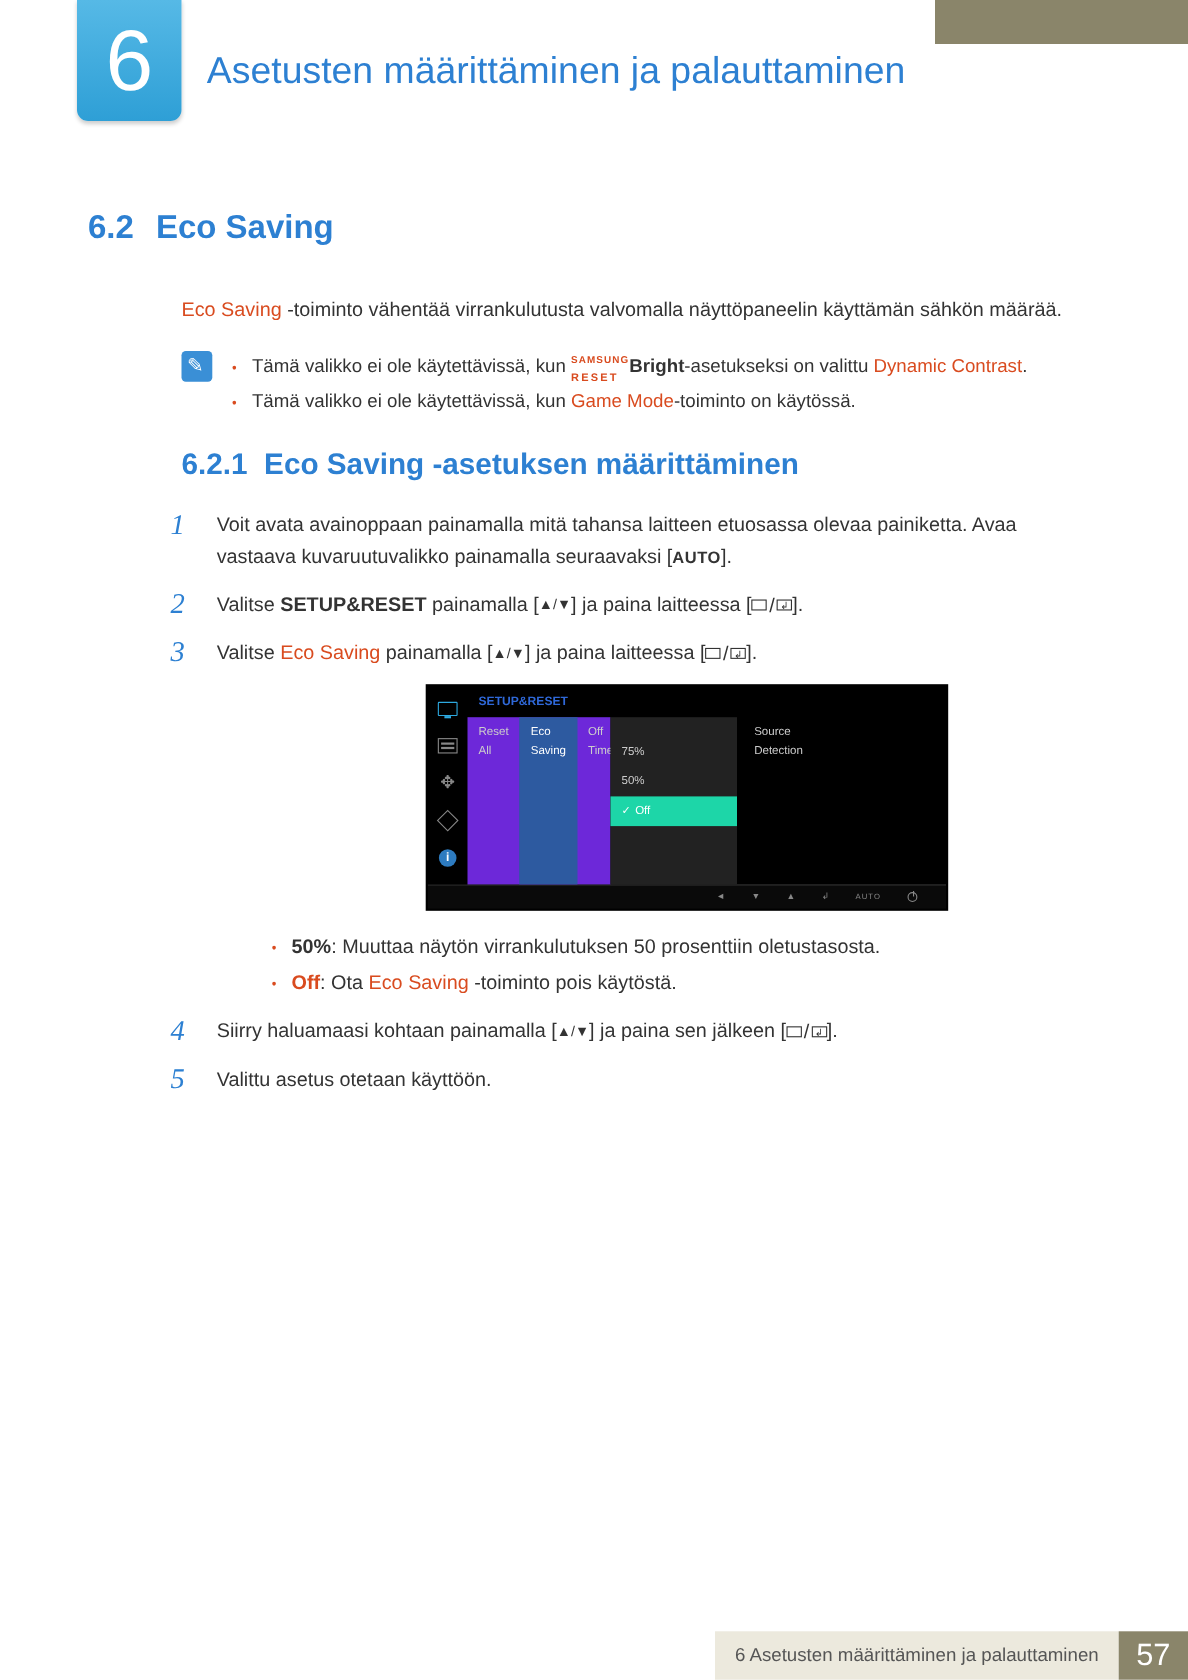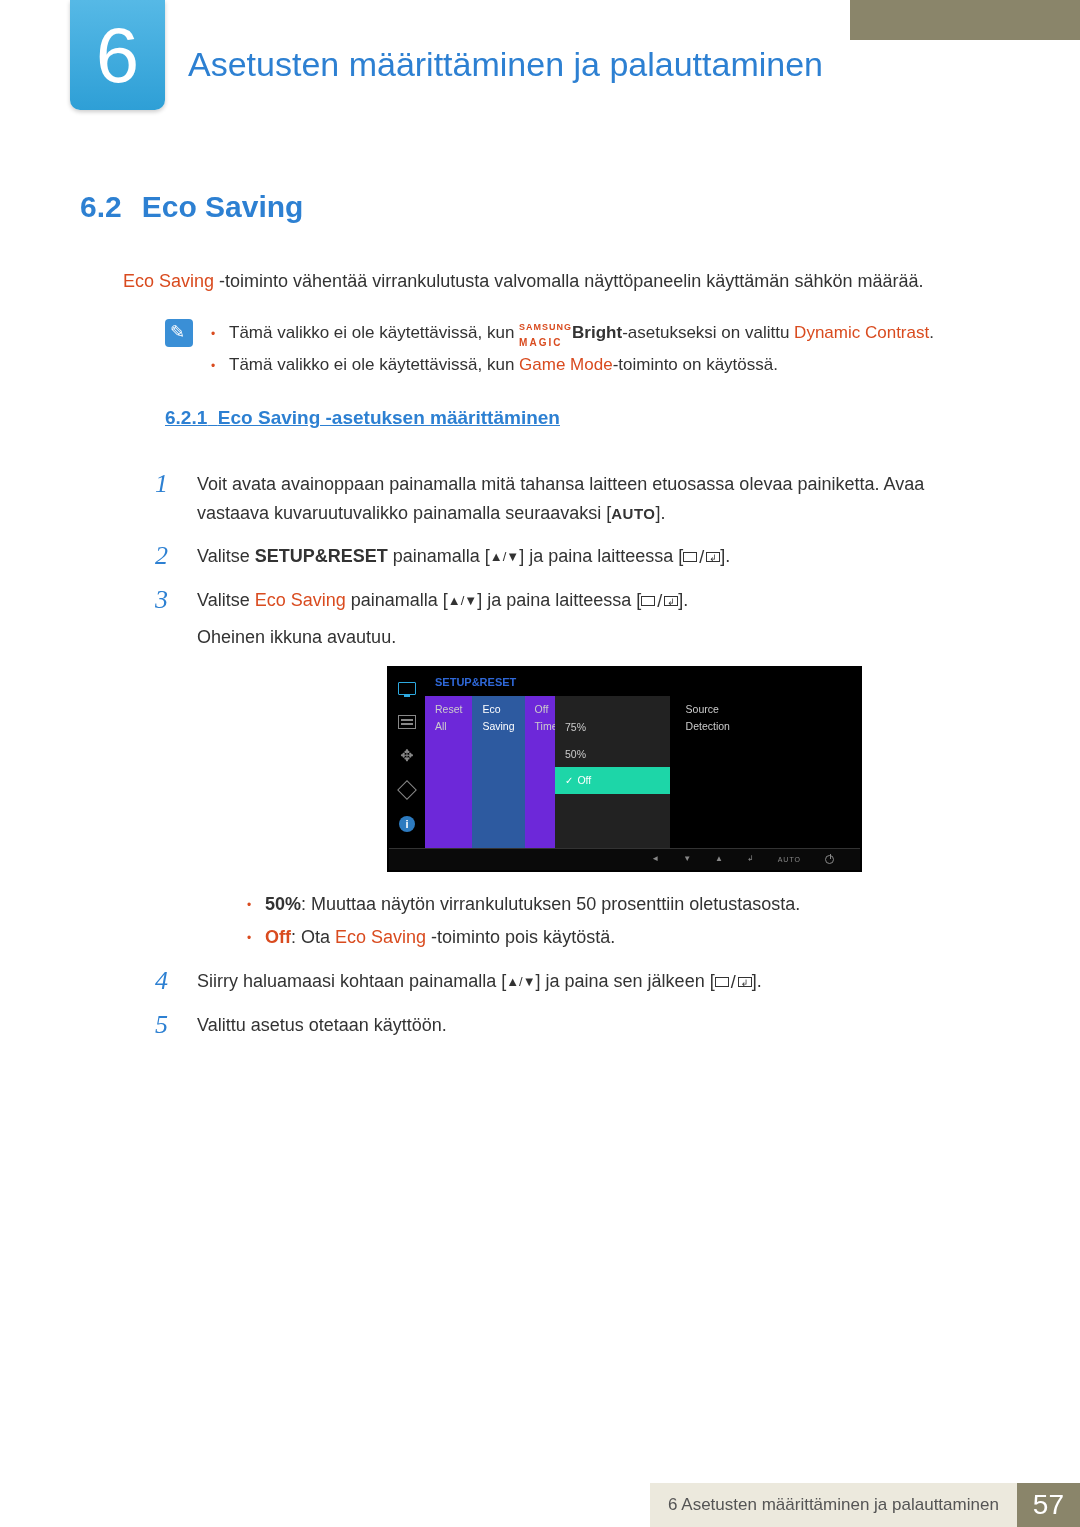--- a/index.html
+++ b/index.html
@@ -11,35 +11,35 @@
   .chapter-tab span { color: #fff; font-size: 78px; font-weight: 300; }
 
   .chapter-title { position: absolute; top: 45px; left: 188px; color: #2d80d2; font-size: 34px; font-weight: 400; }
 
   .content { position: absolute; top: 190px; left: 80px; right: 80px; }
 
   .sec-6-2 { display: flex; align-items: baseline; gap: 20px; margin-bottom: 45px; }
   .sec-6-2 .num { color: #2d80d2; font-size: 30px; font-weight: 700; }
   .sec-6-2 .txt { color: #2d80d2; font-size: 30px; font-weight: 700; }
 
-  .intro { margin-left: 43px; margin-bottom: 25px; line-height: 1.4; }
+  .intro { margin-left: 85px; margin-bottom: 25px; line-height: 1.4; }
   .intro .hl { color: #d94b1f; }
 
   .note-block { margin-left: 85px; display: flex; gap: 18px; margin-bottom: 25px; }
   .note-icon { width: 28px; height: 28px; background: #3a8fd6; border-radius: 4px; position: relative; flex: 0 0 28px; }
   .note-icon::after { content:"✎"; color:#fff; position:absolute; left:5px; top:2px; font-size:18px;}
   .note-list { list-style: none; }
   .note-list li { position: relative; padding-left: 18px; line-height: 1.6; margin-bottom: 4px; font-size: 17px;}
   .note-list li::before { content: "•"; color:#d94b1f; position:absolute; left:0; font-size: 12px; top: 6px;}
   .samsung { color:#d94b1f; font-weight:700; font-size:9px; letter-spacing: 1px; display:inline-block; line-height:0.7; vertical-align: middle;}
   .magic { color:#d94b1f; font-weight:700; font-size:10px; letter-spacing: 2px; display:inline-block; line-height:0.7;}
   .bright { font-weight:700; }
   .hl { color:#d94b1f; }
 
-  .subsec { margin-left: 85px; color:#2d80d2; font-size: 19px; font-weight:700; margin-bottom: 41px; text-decoration: underline; }
+  .subsec { margin-left: 85px; color:#2d80d2; font-size: 27px; font-weight:700; margin-bottom: 25px; }
 
   .ol-steps { margin-left: 75px; list-style:none; }
   .ol-steps > li { display:flex; gap: 22px; margin-bottom: 14px; line-height: 1.6; }
   .ol-steps .step-num { color:#2d80d2; font-style: italic; font-size: 26px; font-family: Georgia, serif; flex: 0 0 20px; line-height:1.1;}
   .ol-steps .step-body { flex: 1; }
   .menu-btn { font-family: Arial; font-weight:700; font-size: 15px; letter-spacing:0.5px;}
   .b { font-weight:700; }
 
   .triangles { display:inline-block; font-size: 13px; vertical-align: middle;}
 
@@ -110,21 +110,21 @@
   </div>
 
   <p class="intro">
     <span class="hl">Eco Saving</span><span> -toiminto vähentää virrankulutusta valvomalla näyttöpaneelin käyttämän sähkön määrää.</span>
   </p>
 
   <div class="note-block">
     <div class="note-icon"></div>
     <ul class="note-list">
       <li>
-        <span>Tämä valikko ei ole käytettävissä, kun </span><span style="display:inline-block; vertical-align:middle; text-align:left; line-height:0.8;"><span class="samsung">SAMSUNG</span><br><span class="magic">MAGIC</span></span><span class="bright">Bright</span><span>-asetukseksi on valittu </span><span class="hl">Dynamic Contrast</span><span>.</span>
+        <span>Tämä valikko ei ole käytettävissä, kun </span><span style="display:inline-block; vertical-align:middle; text-align:left; line-height:0.8;"><span class="samsung">SAMSUNG</span><br><span class="magic">RESET</span></span><span class="bright">Bright</span><span>-asetukseksi on valittu </span><span class="hl">Dynamic Contrast</span><span>.</span>
       </li>
       <li>
         <span>Tämä valikko ei ole käytettävissä, kun </span><span class="hl">Game Mode</span><span>-toiminto on käytössä.</span>
       </li>
     </ul>
   </div>
 
   <div class="subsec">
     <span>6.2.1</span>&nbsp;&nbsp;<span>Eco Saving -asetuksen määrittäminen</span>
   </div>
@@ -139,21 +139,20 @@
     <li>
       <span class="step-num">2</span>
       <div class="step-body">
         <span>Valitse </span><span class="b">SETUP&amp;RESET</span><span> painamalla [</span><span class="triangles">▲/▼</span><span>] ja paina laitteessa [</span><span class="icons-inline"><span class="rect-ic"></span>/<span class="rect-ic r2"></span></span><span>].</span>
       </div>
     </li>
     <li>
       <span class="step-num">3</span>
       <div class="step-body">
         <span>Valitse </span><span class="hl">Eco Saving</span><span> painamalla [</span><span class="triangles">▲/▼</span><span>] ja paina laitteessa [</span><span class="icons-inline"><span class="rect-ic"></span>/<span class="rect-ic r2"></span></span><span>].</span>
-        <div style="margin-top:8px;">Oheinen ikkuna avautuu.</div>
 
         
         <div class="osd-wrap">
           <div class="osd-top">
             <div class="osd-sidebar">
               <div class="ico active">
                   <span class="ico-monitor"></span>
                 </div>
               <div class="ico">
                   <span class="ico-picture"></span>

